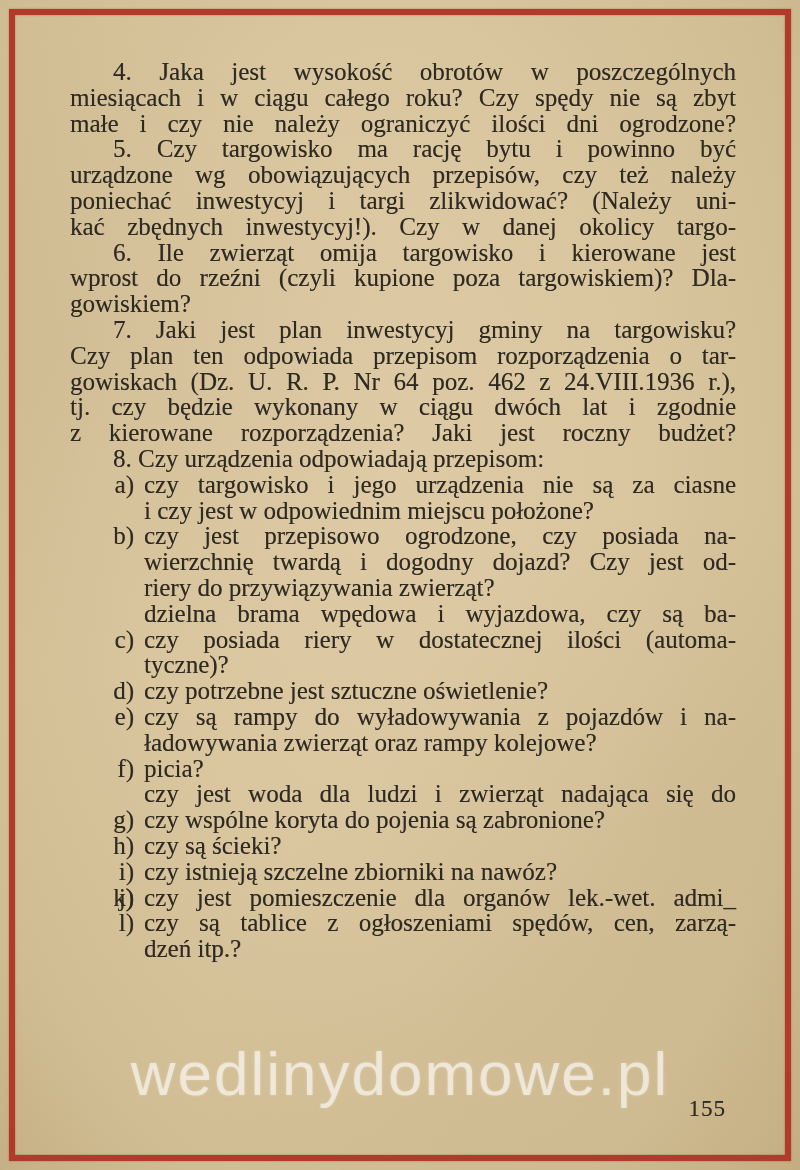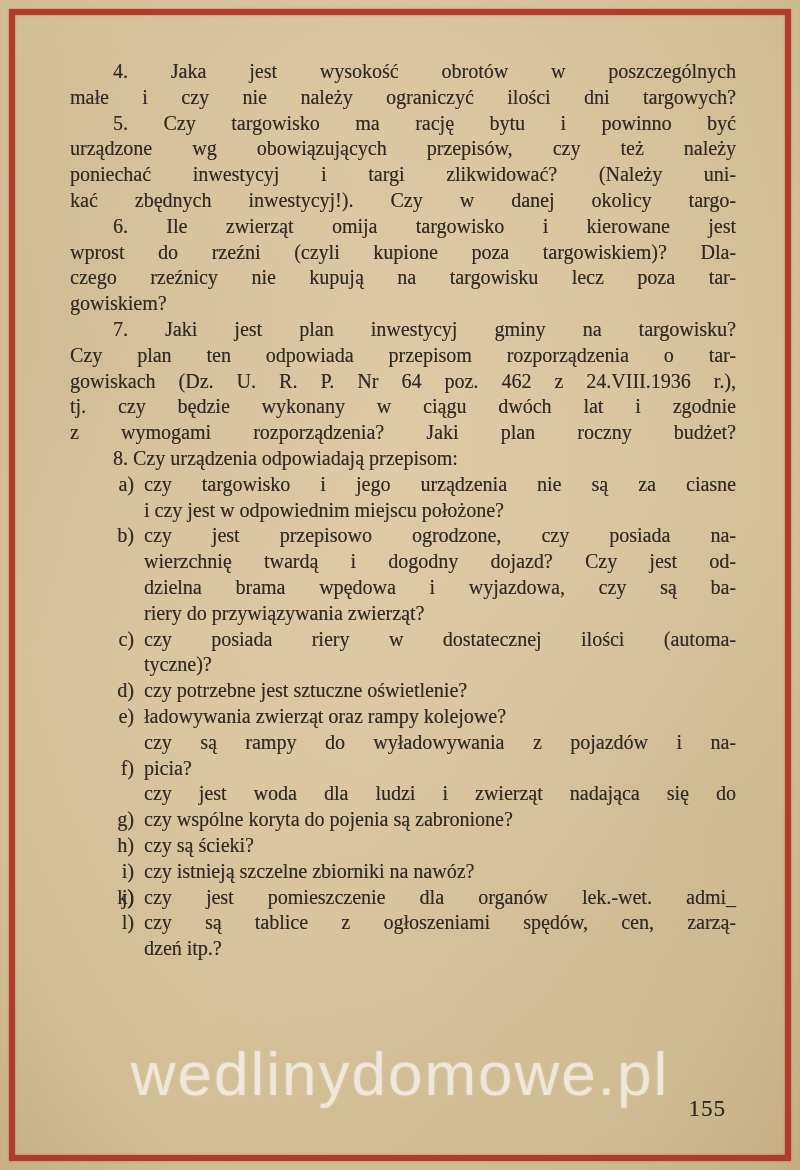--- a/index.html
+++ b/index.html
@@ -21,21 +21,21 @@
       radial-gradient(circle at 60% 90%, rgba(110,85,45,0.04) 0%, rgba(110,85,45,0) 25%);
   }
   .border-frame {
     position: absolute; left: 9px; top: 9px; right: 9px; bottom: 9px;
     border: 6px solid #b23a2b;
     box-shadow: inset 0 0 2px rgba(120,40,25,0.5), 0 0 2px rgba(120,40,25,0.4);
   }
   .text-block {
     position: absolute;
     top: 59px; left: 70px; width: 666px;
-    font-size: 20px;
+    font-size: 25px;
     line-height: 25.8px;
     text-shadow: 0.3px 0.3px 0 rgba(46,42,34,0.45);
   }
   .para { position: relative; }
   .para.num .line:first-child { text-indent: 43px; }
   .para.sub { padding-left: 74px; }
   .para.sub .marker {
     position: absolute; left: 0; top: 0; width: 64px;
     text-align: right; display: block;
   }
@@ -64,78 +64,78 @@
 </head>
 <body>
 
 <div class="border-frame"></div>
 <div class="grain"></div>
 
 <div class="text-block">
 
   <div class="para num">
     <div class="line j">4. Jaka jest wysokość obrotów w poszczególnych</div>
-    <div class="line j">małe i czy nie należy ograniczyć ilości dni targowych?</div>
+    <div class="line j">miesiącach i w ciągu całego roku? Czy spędy nie są zbyt</div>
+    <div class="line j">małe i czy nie należy ograniczyć ilości dni ogrodzone?</div>
   </div>
 
   <div class="para num">
     <div class="line j">5. Czy targowisko ma rację bytu i powinno być</div>
     <div class="line j">urządzone wg obowiązujących przepisów, czy też należy</div>
     <div class="line j">poniechać inwestycyj i targi zlikwidować? (Należy uni-</div>
     <div class="line j">kać zbędnych inwestycyj!). Czy w danej okolicy targo-</div>
   </div>
 
   <div class="para num">
     <div class="line j">6. Ile zwierząt omija targowisko i kierowane jest</div>
     <div class="line j">wprost do rzeźni (czyli kupione poza targowiskiem)? Dla-</div>
-    <div class="line j">czego rzeźnicy nie kupują na targowisku lecz poza tar-</div>
     <div class="line">gowiskiem?</div>
   </div>
 
   <div class="para num">
     <div class="line j">7. Jaki jest plan inwestycyj gminy na targowisku?</div>
     <div class="line j">Czy plan ten odpowiada przepisom rozporządzenia o tar-</div>
     <div class="line j">gowiskach (Dz. U. R. P. Nr 64 poz. 462 z 24.VIII.1936 r.),</div>
     <div class="line j">tj. czy będzie wykonany w ciągu dwóch lat i zgodnie</div>
-    <div class="line j">z wymogami rozporządzenia? Jaki plan roczny budżet?</div>
+    <div class="line j">z kierowane rozporządzenia? Jaki jest roczny budżet?</div>
   </div>
 
   <div class="para num">
     <div class="line">8. Czy urządzenia odpowiadają przepisom:</div>
   </div>
 
   <div class="para sub">
     <span class="marker">a)</span>
     <div class="line j">czy targowisko i jego urządzenia nie są za ciasne</div>
     <div class="line">i czy jest w odpowiednim miejscu położone?</div>
   </div>
 
   <div class="para sub">
     <span class="marker">b)</span>
     <div class="line j">czy jest przepisowo ogrodzone, czy posiada na-</div>
     <div class="line j">wierzchnię twardą i dogodny dojazd? Czy jest od-</div>
+    <div class="line">riery do przywiązywania zwierząt?</div>
     <div class="line j">dzielna brama wpędowa i wyjazdowa, czy są ba-</div>
-    <div class="line">riery do przywiązywania zwierząt?</div>
   </div>
 
   <div class="para sub">
     <span class="marker">c)</span>
     <div class="line j">czy posiada riery w dostatecznej ilości (automa-</div>
     <div class="line">tyczne)?</div>
   </div>
 
   <div class="para sub">
     <span class="marker">d)</span>
     <div class="line">czy potrzebne jest sztuczne oświetlenie?</div>
   </div>
 
   <div class="para sub">
     <span class="marker">e)</span>
+    <div class="line j">czy są rampy do wyładowywania z pojazdów i na-</div>
     <div class="line">ładowywania zwierząt oraz rampy kolejowe?</div>
-    <div class="line j">czy są rampy do wyładowywania z pojazdów i na-</div>
   </div>
 
   <div class="para sub">
     <span class="marker">f)</span>
     <div class="line">picia?</div>
     <div class="line j">czy jest woda dla ludzi i zwierząt nadająca się do</div>
   </div>
 
   <div class="para sub">
     <span class="marker">g)</span>

